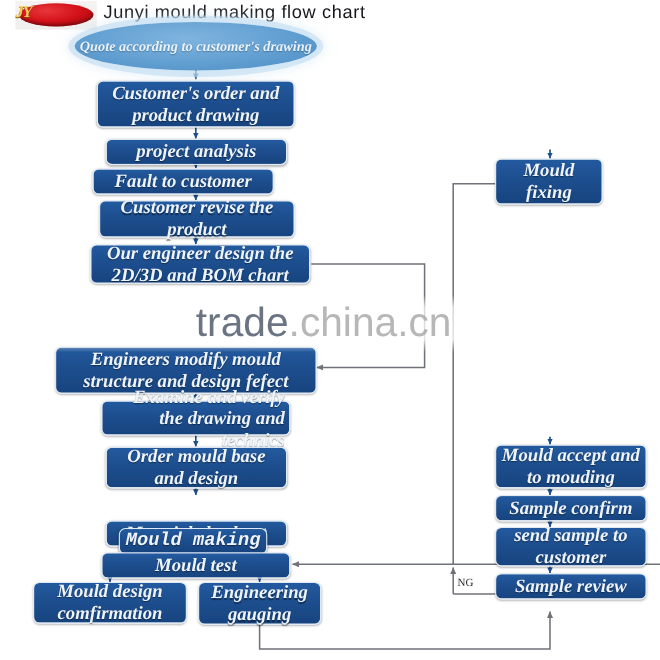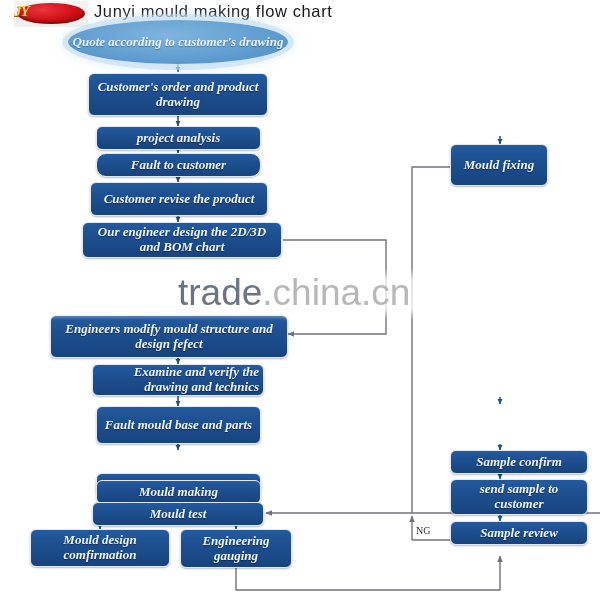--- a/index.html
+++ b/index.html
@@ -65,21 +65,21 @@
   
   .node{
     position:absolute;
     background:linear-gradient(180deg,#235a9f 0%,#1d4e8e 45%,#17447f 100%);
     border:1px solid #dfe9f3;
     border-radius:6px;
     box-shadow:0 1px 2px rgba(0,0,0,.28);
     color:#eef4fb;
     font-family:"Liberation Serif", serif;
     font-style:italic;font-weight:bold;
-    font-size:13px;
+    font-size:17px;
     line-height:1.15;
     display:flex;align-items:center;justify-content:center;
     text-align:center;
     padding:11px 4px;
     box-sizing:border-box;
     text-shadow:0 1px 1px rgba(0,0,0,.45);
     z-index:20;
   }
 
   .ellipse{
@@ -166,68 +166,71 @@
   </div>
 
   <div class="node" style="left:88px;top:73px;width:180px;height:43px;">
     <span>Customer's order and product drawing</span>
   </div>
 
   <div class="node" style="left:96px;top:126px;width:165px;height:22px;">
     <span>project analysis</span>
   </div>
 
-  <div class="node" style="left:96px;top:153px;width:165px;height:23px;border-radius:10px;">
+  <div class="node" style="left:84px;top:153px;width:165px;height:23px;">
     <span>Fault  to customer</span>
   </div>
 
   <div class="node" style="left:90px;top:182px;width:178px;height:34px;">
     <span>Customer revise the product</span>
   </div>
 
   <div class="node" style="left:82px;top:222px;width:200px;height:36px;">
     <span>Our engineer design the 2D/3D and BOM chart</span>
   </div>
 
   <div class="node" style="left:50px;top:315px;width:238px;height:43px;">
     <span>Engineers modify mould structure and  design fefect</span>
   </div>
 
   <div class="node" style="left:92px;top:364px;width:172px;height:32px;text-align:right;">
     <span>Examine and verify  the drawing and technics</span>
   </div>
 
   <div class="node" style="left:96px;top:406px;width:165px;height:38px;">
-    <span>Fault mould base and parts</span>
+    <span>Order mould base and design</span>
   </div>
 
   <div class="node" style="left:96px;top:450px;width:165px;height:24px;margin-top:23px;">
     <span>Material checkout</span>
   </div>
 
-  <div class="node" style="left:96px;top:480px;width:165px;height:22px;">
+  <div class="node" style="left:108px;top:480px;width:135px;height:22px;font-family:Liberation Mono, monospace;">
     <span>Mould making</span>
   </div>
 
   <div class="node" style="left:92px;top:502px;width:172px;height:19px;">
     <span>Mould  test</span>
   </div>
 
   <div class="node" style="left:30px;top:529px;width:140px;height:38px;">
     <span>Mould  design comfirmation</span>
   </div>
 
   <div class="node" style="left:180px;top:529px;width:112px;height:39px;">
     <span>Engineering gauging</span>
   </div>
 
   <div class="node" style="left:450px;top:144px;width:98px;height:42px;">
     <span>Mould fixing</span>
   </div>
 
+  <div class="node" style="left:450px;top:404px;width:138px;height:40px;">
+    <span>Mould accept and to  mouding</span>
+  </div>
 
   <div class="node" style="left:450px;top:450px;width:138px;height:23px;">
     <span>Sample confirm</span>
   </div>
 
   <div class="node" style="left:450px;top:479px;width:138px;height:36px;">
     <span>send sample  to customer</span>
   </div>
 
   <div class="node" style="left:450px;top:521px;width:138px;height:24px;">

